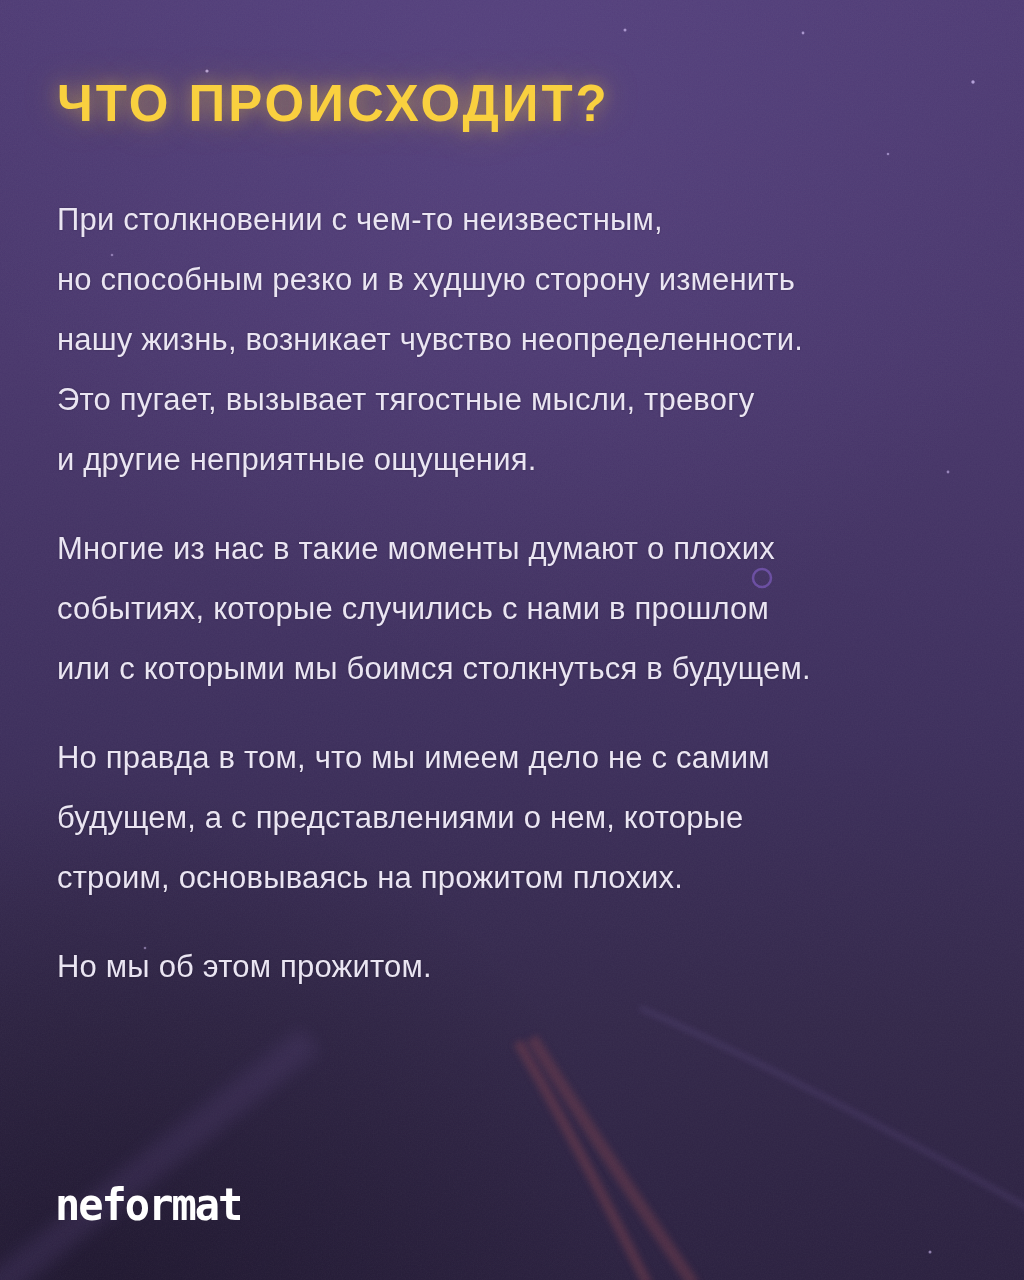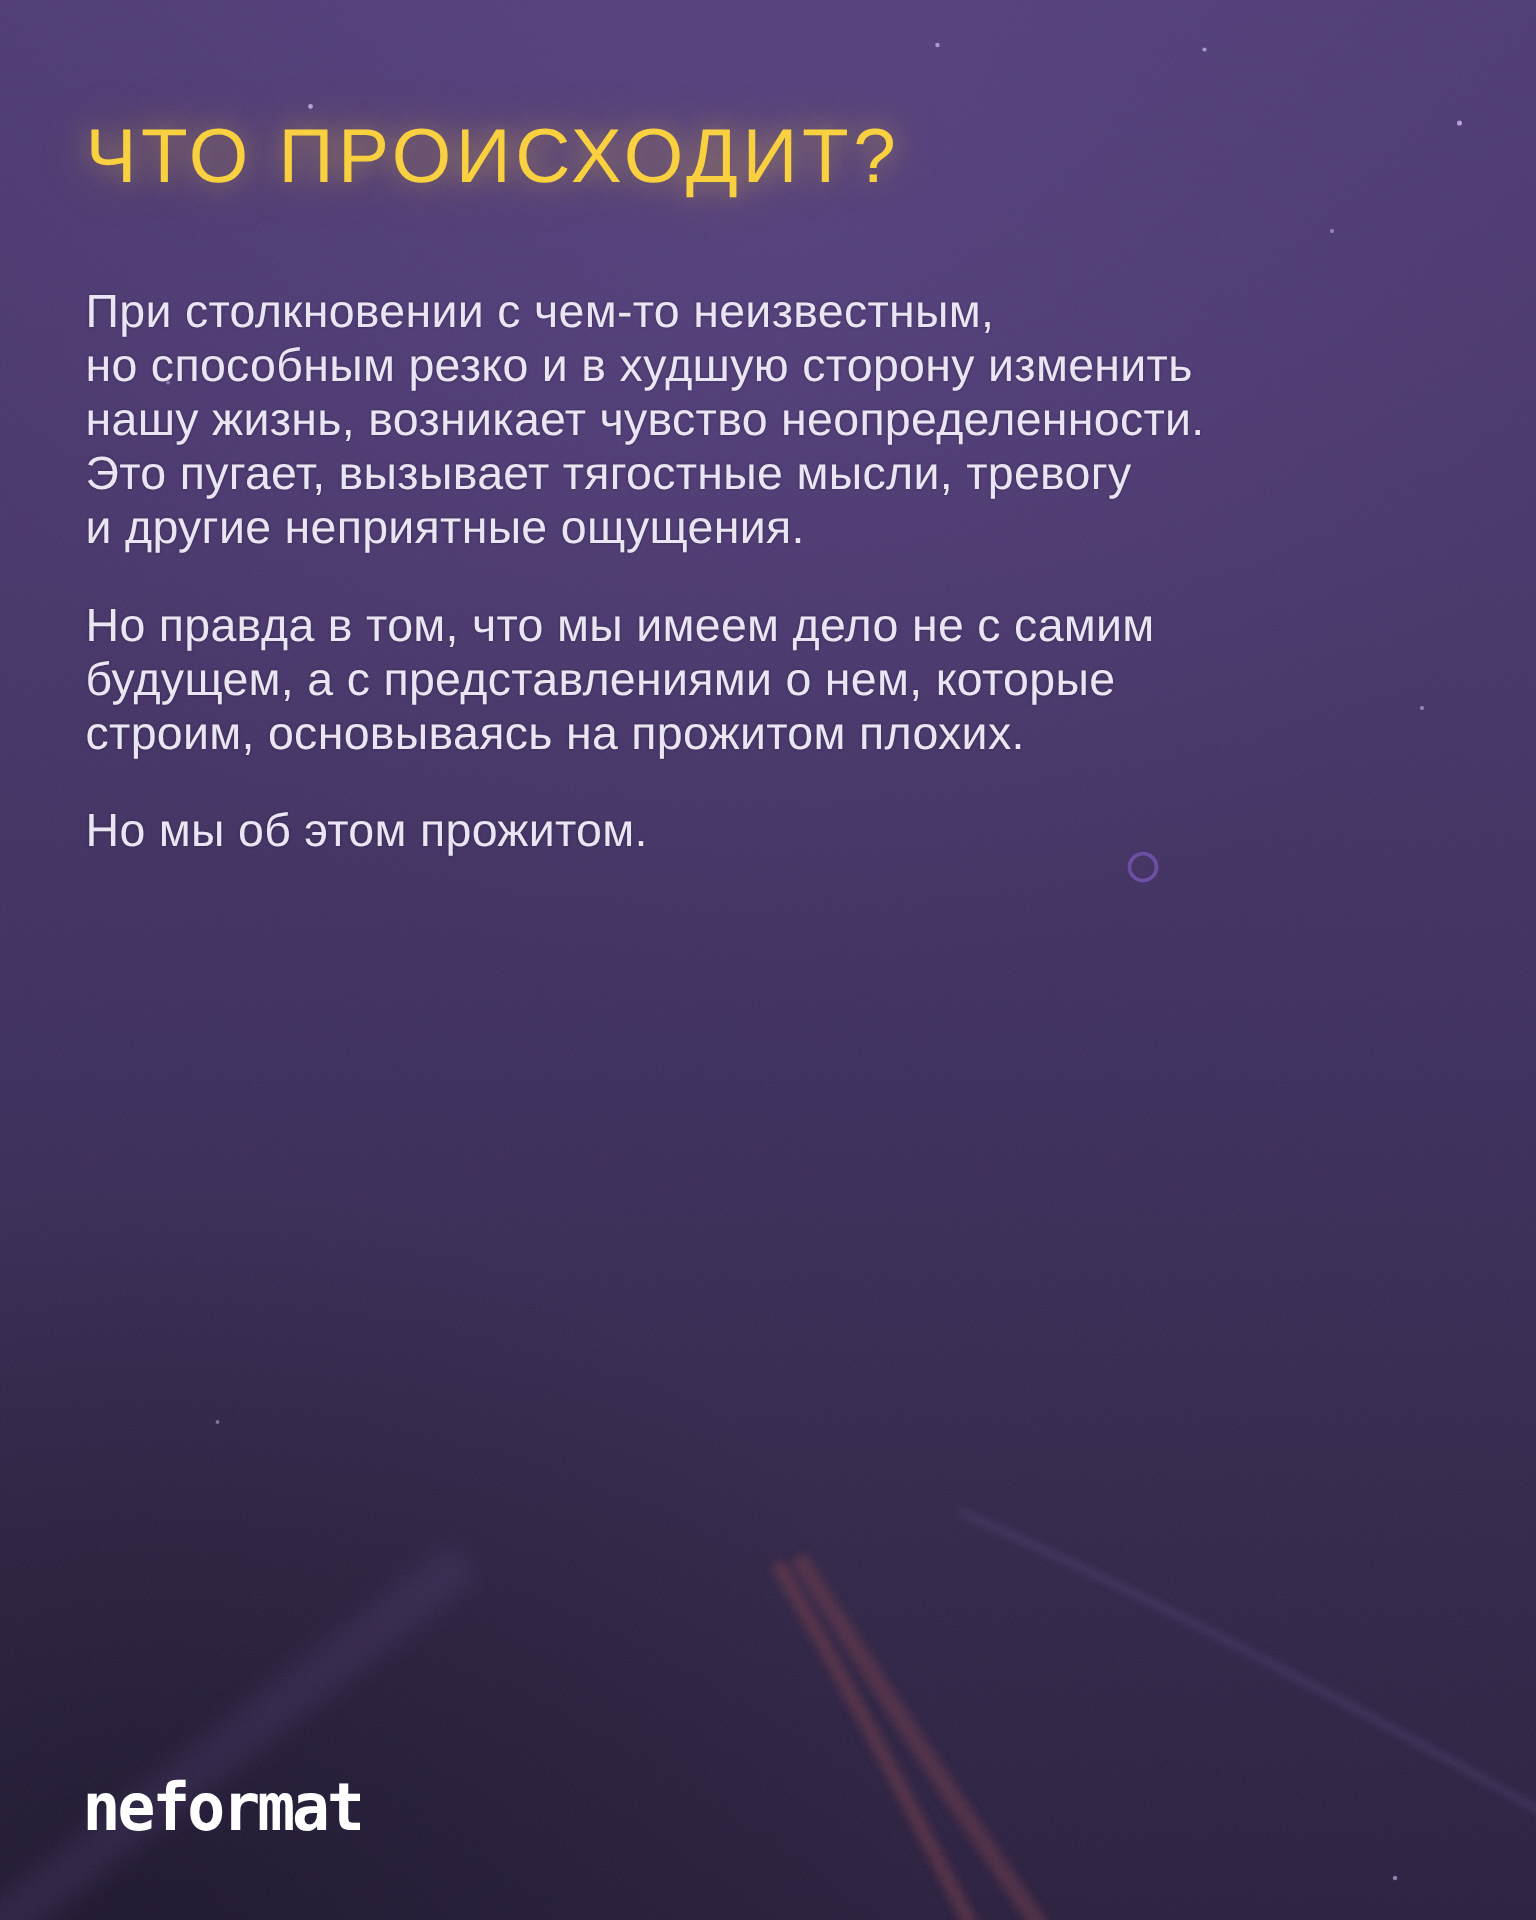--- a/index.html
+++ b/index.html
@@ -35,35 +35,35 @@
     pointer-events: none;
     opacity: 0.9;
   }
   .title {
     position: absolute;
     left: 57px;
     top: 76px;
     margin: 0;
     font-size: 51px;
     line-height: 1.1;
-    font-weight: 400;
+    font-weight: 700;
     letter-spacing: 3px;
     color: #f9d03f;
     text-shadow: 0 0 18px rgba(250, 207, 62, 0.45), 0 0 42px rgba(250, 207, 62, 0.28);
   }
   .body-text {
     position: absolute;
     left: 57px;
     top: 190px;
     width: 950px;
   }
   .body-text p {
     margin: 0 0 29px 0;
     font-size: 31px;
-    line-height: 36px;
+    line-height: 60px;
     font-weight: 400;
     letter-spacing: 0.2px;
     color: #eae5f2;
     white-space: pre-line;
     text-shadow: 0 0 2px rgba(20, 12, 35, 0.4);
   }
   .logo {
     position: absolute;
     left: 55px;
     top: 1180px;
@@ -123,20 +123,23 @@
   </svg>
 
   <h1 class="title">ЧТО ПРОИСХОДИТ?</h1>
 
   <div class="body-text">
     <p>При столкновении с чем-то неизвестным,
 но способным резко и в худшую сторону изменить
 нашу жизнь, возникает чувство неопределенности.
 Это пугает, вызывает тягостные мысли, тревогу
 и другие неприятные ощущения.</p>
+    <p>Многие из нас в такие моменты думают о плохих
+событиях, которые случились с нами в прошлом
+или с которыми мы боимся столкнуться в будущем.</p>
     <p>Но правда в том, что мы имеем дело не с самим
 будущем, а с представлениями о нем, которые
 строим, основываясь на прожитом плохих.</p>
     <p>Но мы об этом прожитом.</p>
   </div>
 
   <div class="logo">neformat</div>
 
 </div>
 

